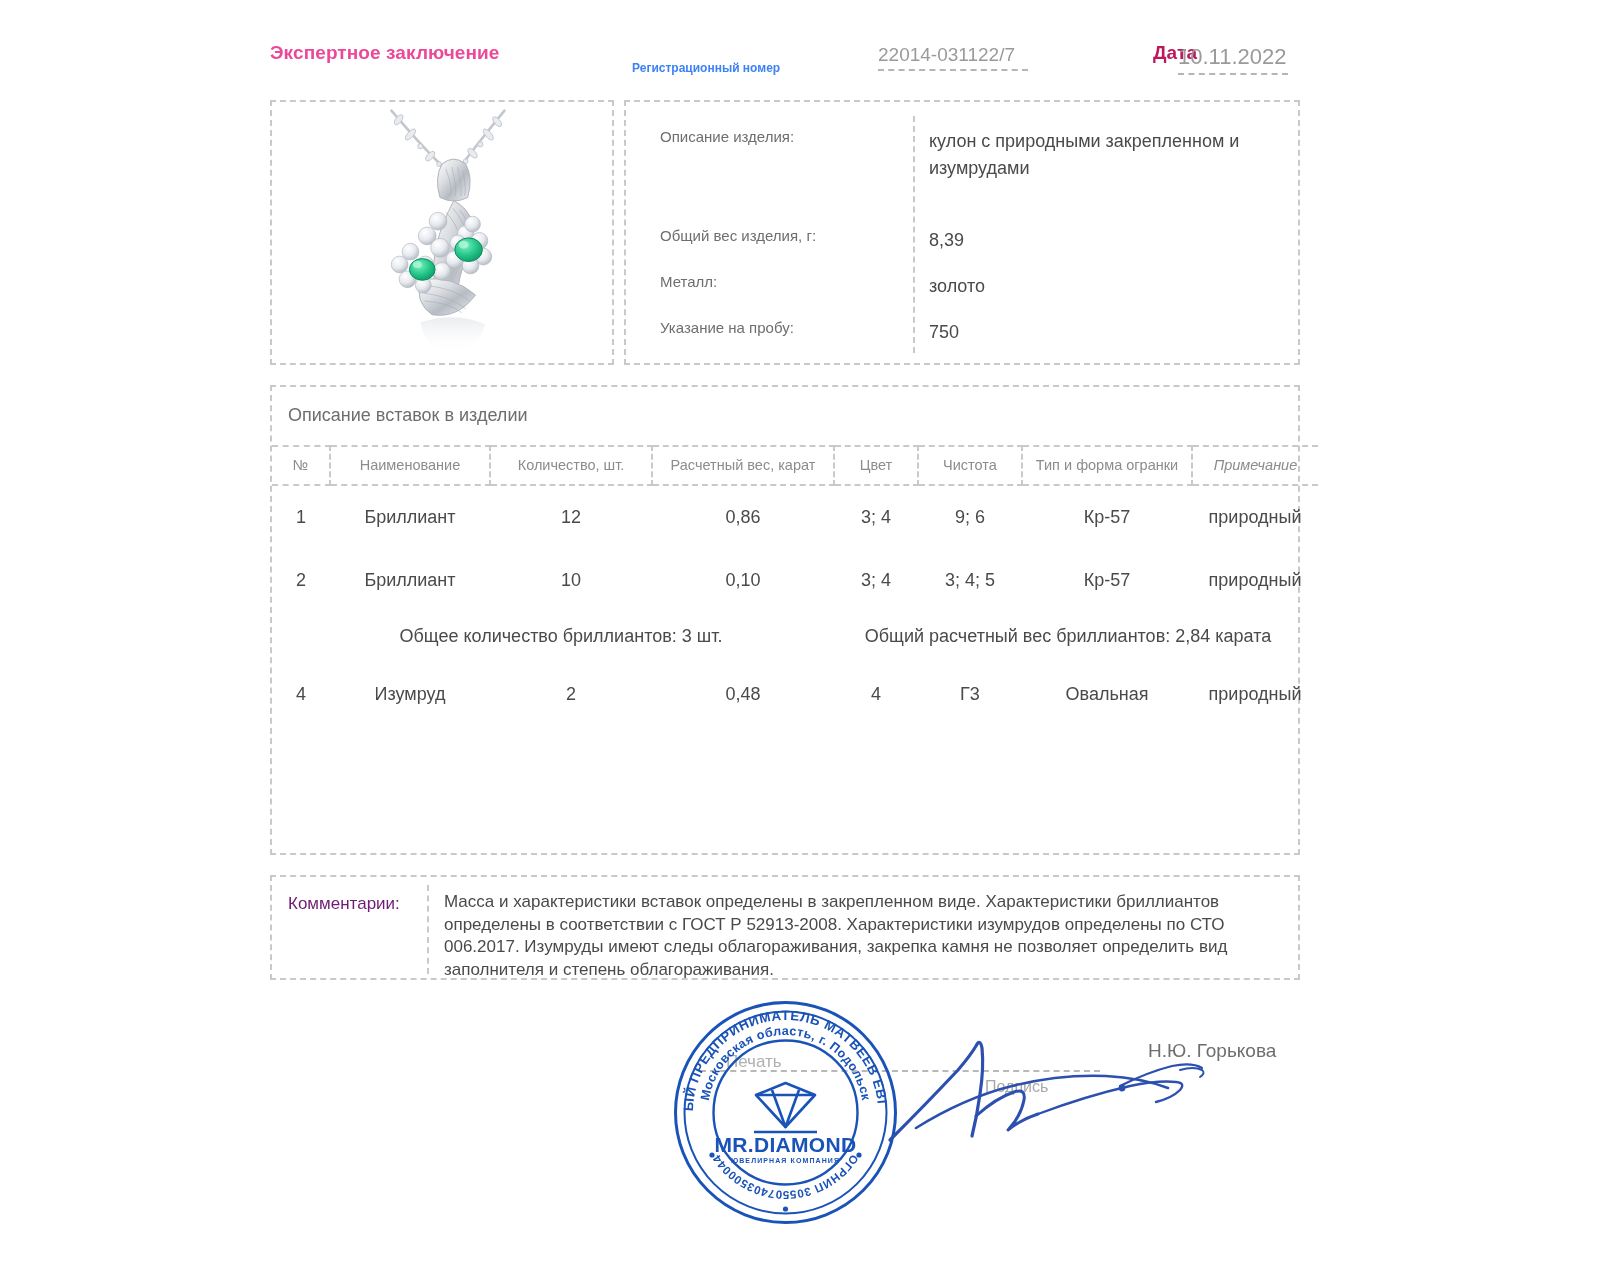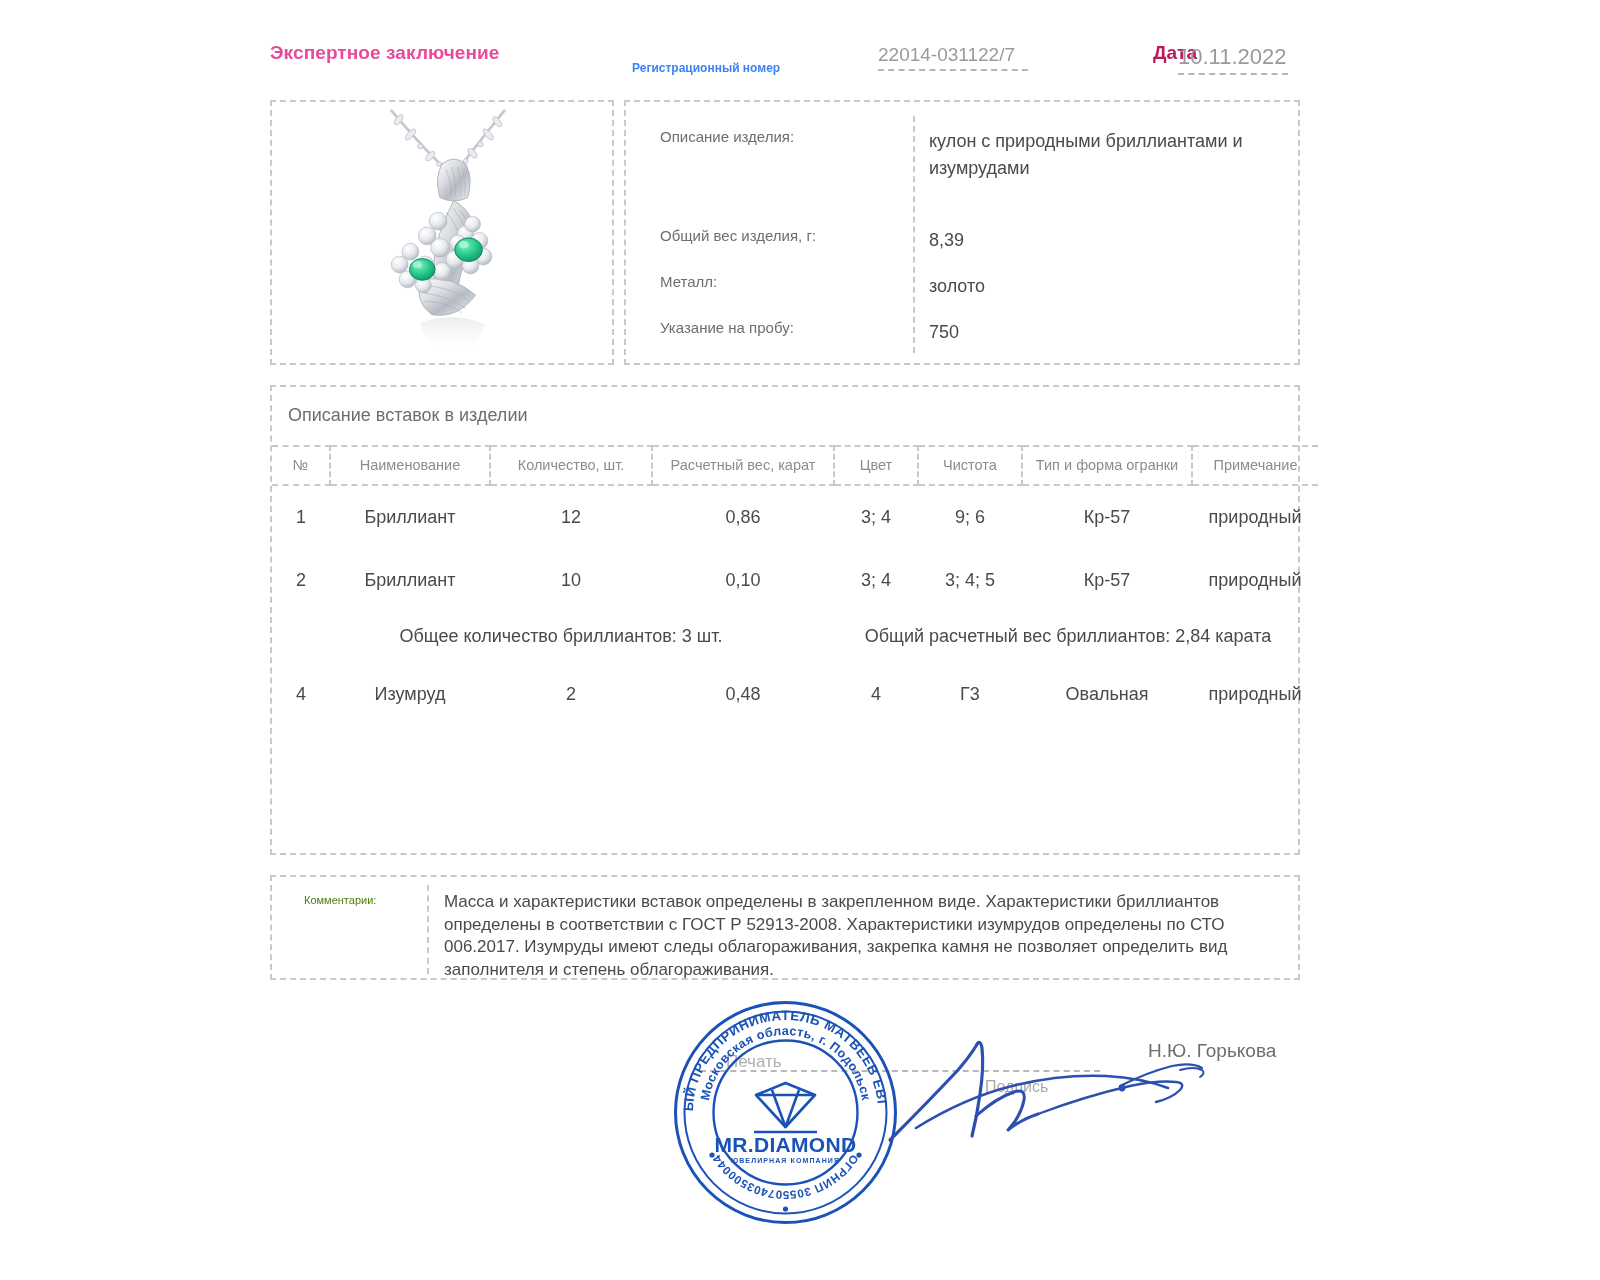--- a/index.html
+++ b/index.html
@@ -142,21 +142,21 @@
     font-size: 14.5px;
     font-weight: normal;
     color: #8c8c8c;
     padding: 10px 4px 11px;
     text-align: center;
     border-top: 2px dashed #c9c9c9;
     border-bottom: 2px dashed #c9c9c9;
     border-right: 2px dashed #c9c9c9;
     vertical-align: middle;
   }
-  table.gems th:last-child { border-right: none; }
+  table.gems th:last-child { border-right: none; font-style: italic; }
   table.gems td {
     font-size: 18px;
     color: #4a4a4a;
     padding: 21px 4px;
     text-align: center;
     border: none;
   }
   td.c-num  { text-align: center; }
   td.c-name { text-align: left; padding-left: 20px; }
   td.c-note { text-align: right; padding-right: 20px; }
@@ -180,23 +180,23 @@
   
   .comments-box {
     position: absolute;
     left: 270px; top: 875px;
     width: 1030px; height: 105px;
     border: 2px dashed #c9c9c9;
     background: #fff;
   }
   .comments-label {
     position: absolute;
-    left: 32px; top: 17px;
-    font-size: 11px;
-    color: #4d7c0f;
+    left: 16px; top: 17px;
+    font-size: 17px;
+    color: #701a75;
     white-space: nowrap;
   }
   .comments-divider {
     position: absolute;
     left: 155px; top: 8px;
     height: 89px; width: 0;
     border-left: 2px dashed #c9c9c9;
   }
   .comments-text {
     position: absolute;
@@ -372,21 +372,21 @@
 
       <path d="M150 224 q36 -12 66 2 q-10 28 -34 30 q-26 -4 -32 -32z" fill="url(#refl)"></path>
     </svg>
   </div>
 
   <div class="props-box">
     <div class="props-divider"></div>
 
     <div class="prop-row r1">
       <div class="prop-label">Описание изделия:</div>
-      <div class="prop-value">кулон с природными бриллиантами и изумрудами</div>
+      <div class="prop-value">кулон с природными закрепленном и изумрудами</div>
     </div>
     <div class="prop-row r2">
       <div class="prop-label">Общий вес изделия, г:</div>
       <div class="prop-value">8,39</div>
     </div>
     <div class="prop-row r3">
       <div class="prop-label">Металл:</div>
       <div class="prop-value">золото</div>
     </div>
     <div class="prop-row r4">

